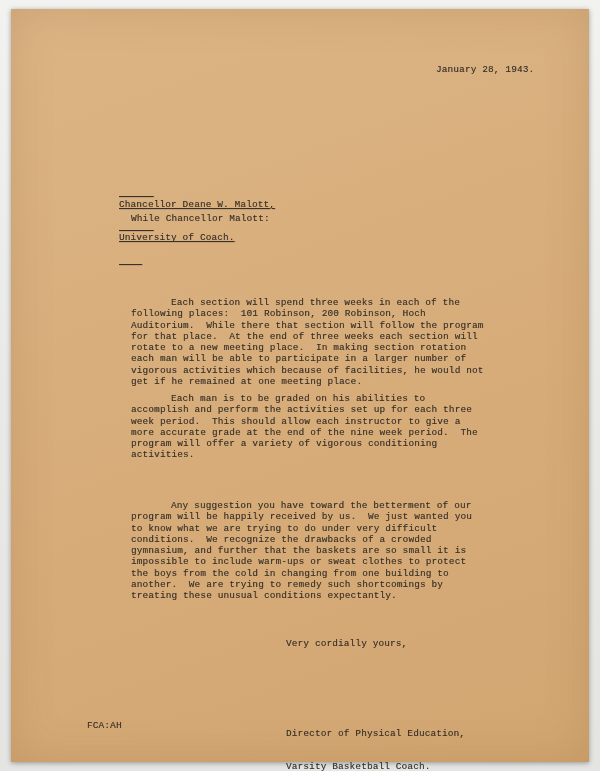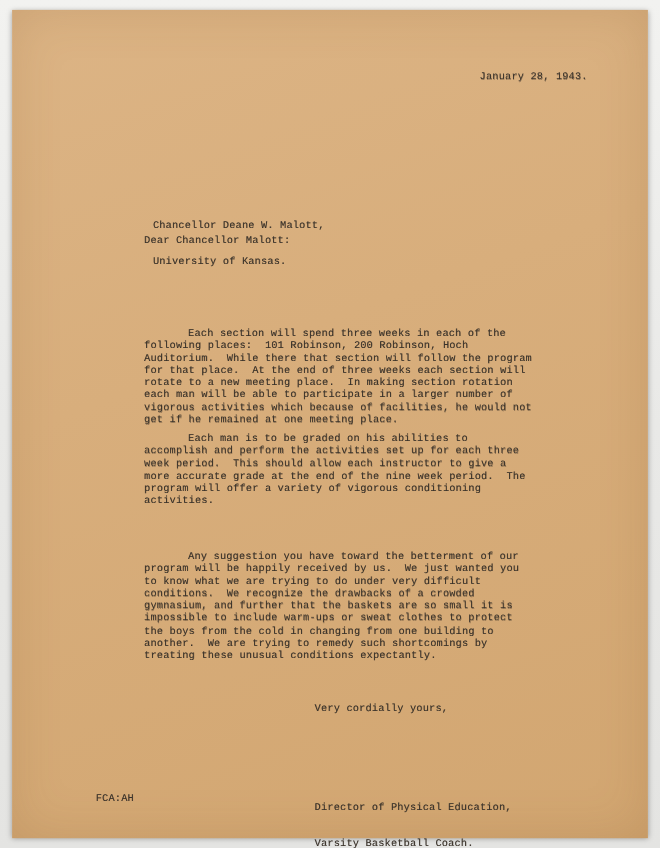--- a/index.html
+++ b/index.html
@@ -29,21 +29,21 @@
   .ink {
     color: #39322a;
     font-size: 9.3px;
     line-height: 11.3px;
     letter-spacing: 0.2px;
     white-space: pre-wrap;
     text-shadow: 0.3px 0.3px 0.3px rgba(55,45,35,0.45);
   }
   .abs { position: absolute; }
   .date-line   { left: 425px; top: 55px; }
-  .recipient   { left: 128px; top: 167px; }
+  .recipient   { left: 108px; top: 167px; text-decoration: underline; }
   .salutation  { left: 120px; top: 204px; }
   .para        { left: 120px; width: 356px; text-indent: 40px; margin: 0; }
   .para-1 { top: 231px; }
   .para-2 { top: 288px; }
   .para-3 { top: 384px; }
   .para-4 { top: 445px; }
   .para-5 { top: 491px; }
   .closing     { left: 275px; top: 629px; }
   .signature   { left: 275px; top: 696px; }
   .initials    { left: 76px;  top: 711px; }
@@ -51,24 +51,24 @@
 </head>
 <body>
 
 <div class="scan-frame">
   <div class="paper">
 
     <div class="abs ink date-line">January 28, 1943.</div>
 
     <div class="abs ink recipient">
       <div>Chancellor Deane W. Malott,</div>
-      <div>University of Kansas.</div>
+      <div>University of Coach.</div>
     </div>
 
-    <div class="abs ink salutation">Dear Chancellor Malott:</div>
+    <div class="abs ink salutation">While Chancellor Malott:</div>
 
 
     <p class="abs ink para para-2">Each section will spend three weeks in each of the following places:  101 Robinson, 200 Robinson, Hoch Auditorium.  While there that section will follow the program for that place.  At the end of three weeks each section will rotate to a new meeting place.  In making section rotation each man will be able to participate in a larger number of vigorous activities which because of facilities, he would not get if he remained at one meeting place.</p>
 
     <p class="abs ink para para-3">Each man is to be graded on his abilities to accomplish and perform the activities set up for each three week period.  This should allow each instructor to give a more accurate grade at the end of the nine week period.  The program will offer a variety of vigorous conditioning activities.</p>
 
 
     <p class="abs ink para para-5">Any suggestion you have toward the betterment of our program will be happily received by us.  We just wanted you to know what we are trying to do under very difficult conditions.  We recognize the drawbacks of a crowded gymnasium, and further that the baskets are so small it is impossible to include warm-ups or sweat clothes to protect the boys from the cold in changing from one building to another.  We are trying to remedy such shortcomings by treating these unusual conditions expectantly.</p>
 
     <div class="abs ink closing">Very cordially yours,</div>

